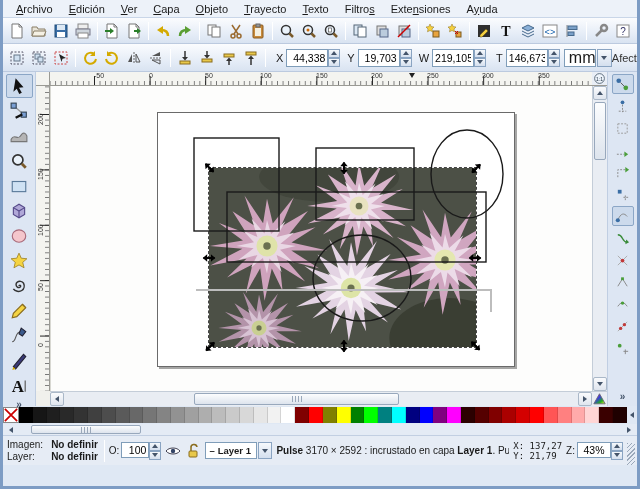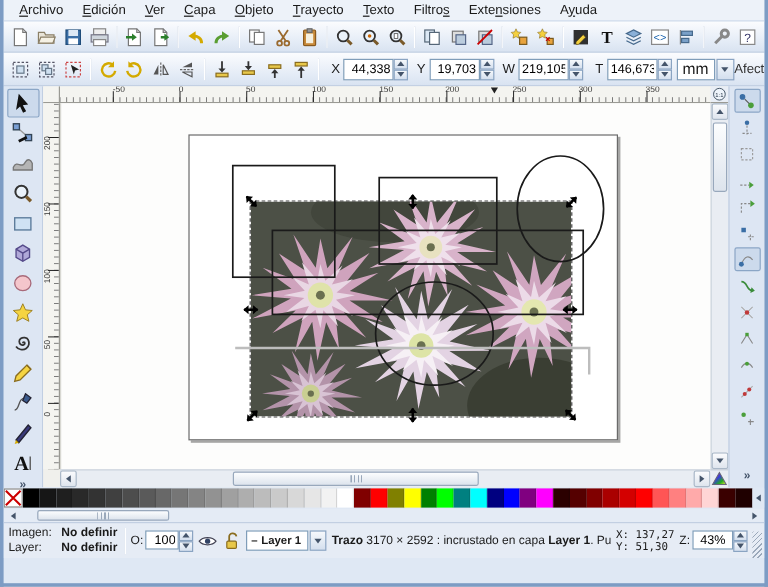--- a/index.html
+++ b/index.html
@@ -51,21 +51,21 @@
   .spin .btns { display:flex; flex-direction:column; width:12px; height:18px; }
   .spin .btns span { flex:1; border:1px solid #8aa4c2; background:linear-gradient(#f6f9fc,#d4dfee);
     display:flex; align-items:center; justify-content:center; }
   .tri-up { width:0; height:0; border-left:3px solid transparent; border-right:3px solid transparent; border-bottom:4px solid #44546a; }
   .tri-dn { width:0; height:0; border-left:3px solid transparent; border-right:3px solid transparent; border-top:4px solid #44546a; }
   .tri-l  { width:0; height:0; border-top:3px solid transparent; border-bottom:3px solid transparent; border-right:4px solid #44546a; }
   .tri-r  { width:0; height:0; border-top:3px solid transparent; border-bottom:3px solid transparent; border-left:4px solid #44546a; }
 
   .unitbox { display:flex; margin-left:4px; }
   .unitbox .unit { width:32px; height:18px; background:#fff; border:1px solid #7f9db9;
-    display:flex; align-items:center; padding-left:4px; font-size:13px; }
+    display:flex; align-items:center; padding-left:4px; font-size:16px; }
   .unitbox .drop { width:15px; height:18px; border:1px solid #8aa4c2; margin-left:1px;
     background:linear-gradient(#f6f9fc,#d4dfee); display:flex; align-items:center; justify-content:center; }
   .lockbtn { width:18px; height:20px; display:flex; align-items:center; justify-content:center; margin-left:3px; }
   .affect { margin-left:auto; display:flex; align-items:center; gap:8px; padding-right:4px; color:#333; }
 
   
   .workspace { display:flex; height:334px; }
   .toolbox { width:33px; background:#dde6f3; border-right:1px solid #c0cee2;
     display:flex; flex-direction:column; align-items:center; padding-top:2px; gap:1px; }
   .toolbox .tbtn { width:27px; height:24px; }
@@ -940,25 +940,25 @@
     <span class="layer-select">
       <span class="box">
         <span>–</span>
         <span>Layer 1</span>
       </span>
       <span class="drop">
           <i class="tri-dn"></i>
         </span>
     </span>
     <span class="status-msg">
-      <b>Trazo</b><span> 3170 × 2592 : incrustado en capa </span><b>Layer 1</b><span>. Pulse en la se</span>
+      <b>Pulse</b><span> 3170 × 2592 : incrustado en capa </span><b>Layer 1</b><span>. Pulse en la se</span>
     </span>
     <span class="xy-block">
       <div><span>X:</span> <span>137,27</span></div>
-      <div><span>Y:</span> <span>51,30</span></div>
+      <div><span>Y:</span> <span>21,79</span></div>
     </span>
     <span class="z-block">
       <span>Z:</span>
       <span class="spin">
           <input readonly="" value="43%" style="">
         <span class="btns">
             <span>
               <i class="tri-up"></i>
             </span>
             <span>

